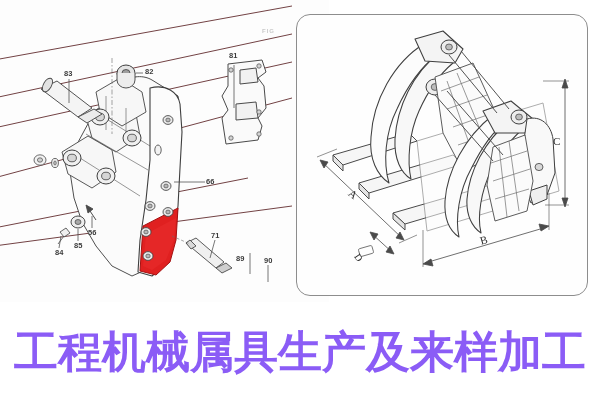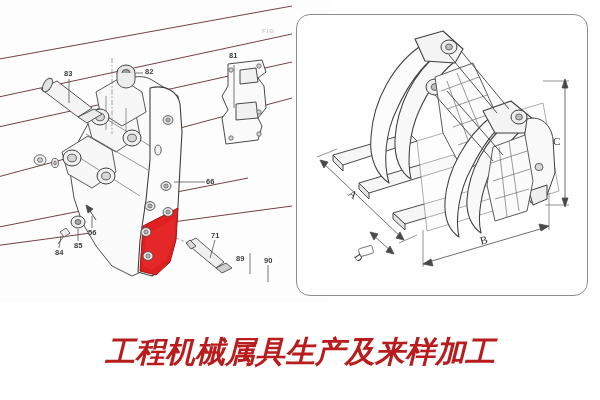--- a/index.html
+++ b/index.html
@@ -36,22 +36,22 @@
     white-space:nowrap;
   }
 
   
   #headline{
     position:absolute;left:0;top:304px;width:600px;height:96px;
     display:flex;align-items:center;justify-content:center;
   }
   #headline-text{
     font-family:"DejaVu Sans","Liberation Sans",sans-serif;
-    font-size:30px;font-weight:700;color:#b91c1c;
-    letter-spacing:0px;white-space:nowrap;line-height:1;font-style:italic;
+    font-size:44px;font-weight:700;color:#8b5cf6;
+    letter-spacing:0px;white-space:nowrap;line-height:1;
   }
   .corner-mark{
     position:absolute;font-size:6px;color:#c9c9c9;font-weight:700;
     letter-spacing:1px;
   }
 </style>
 </head>
 <body>
 
 <div class="stage">

